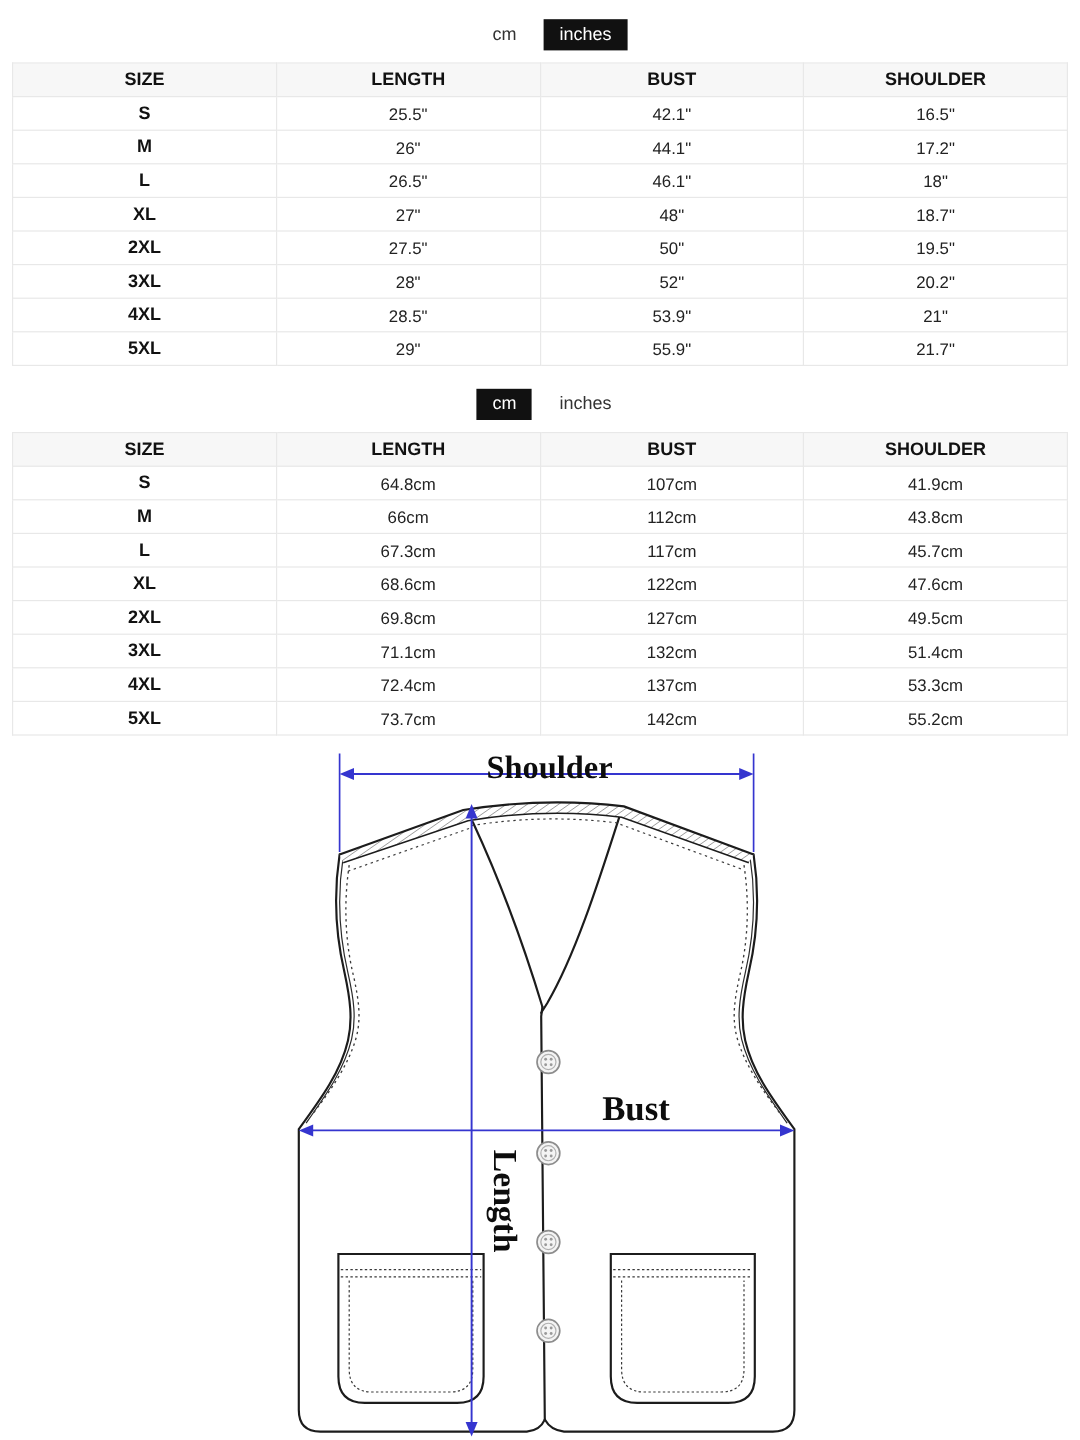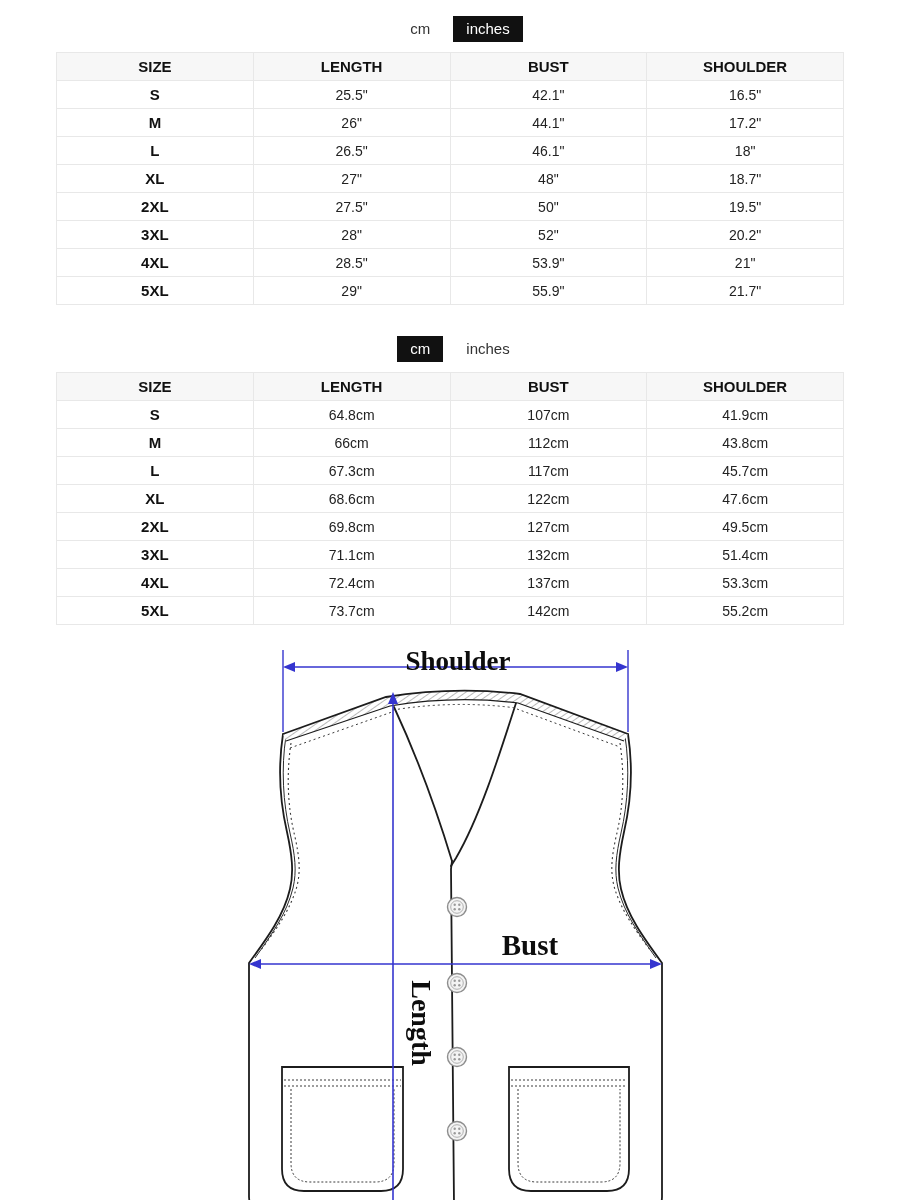--- a/index.html
+++ b/index.html
@@ -5,21 +5,21 @@
   html,body{margin:0;padding:0;background:#fff;}
   body{width:900px;font-family:"Liberation Sans","DejaVu Sans",sans-serif;-webkit-font-smoothing:antialiased;}
   .page{width:900px;padding-top:15px;}
 
   
   .unit-toggle{display:flex;justify-content:center;align-items:center;gap:10px;height:28px;margin-left:20px;}
   .unit-toggle .unit{font-size:15px;color:#333;padding:4px 13px;line-height:1.2;cursor:pointer;}
   .unit-toggle .unit.active{background:var(--toggle-active-bg,#111);color:#fff;}
 
   
-  table.size-table{width:788px;margin:9px auto 12px auto;border-collapse:collapse;table-layout:fixed;}
+  table.size-table{width:880px;margin:9px auto 0 auto;border-collapse:collapse;table-layout:fixed;}
   table.size-table th, table.size-table td{
     border:1px solid #e8e8e8;text-align:center;height:27px;padding:0;
     font-size:14px;color:#222;font-weight:400;
   }
   table.size-table th{background:#f7f7f7;font-size:15px;font-weight:700;color:#111;}
   table.size-table td.size-col{font-weight:700;font-size:15px;color:#111;}
   .gap-lg{height:18px;}
 
   
   .diagram-wrap{margin-top:2px;margin-left:230px;width:452px;}

